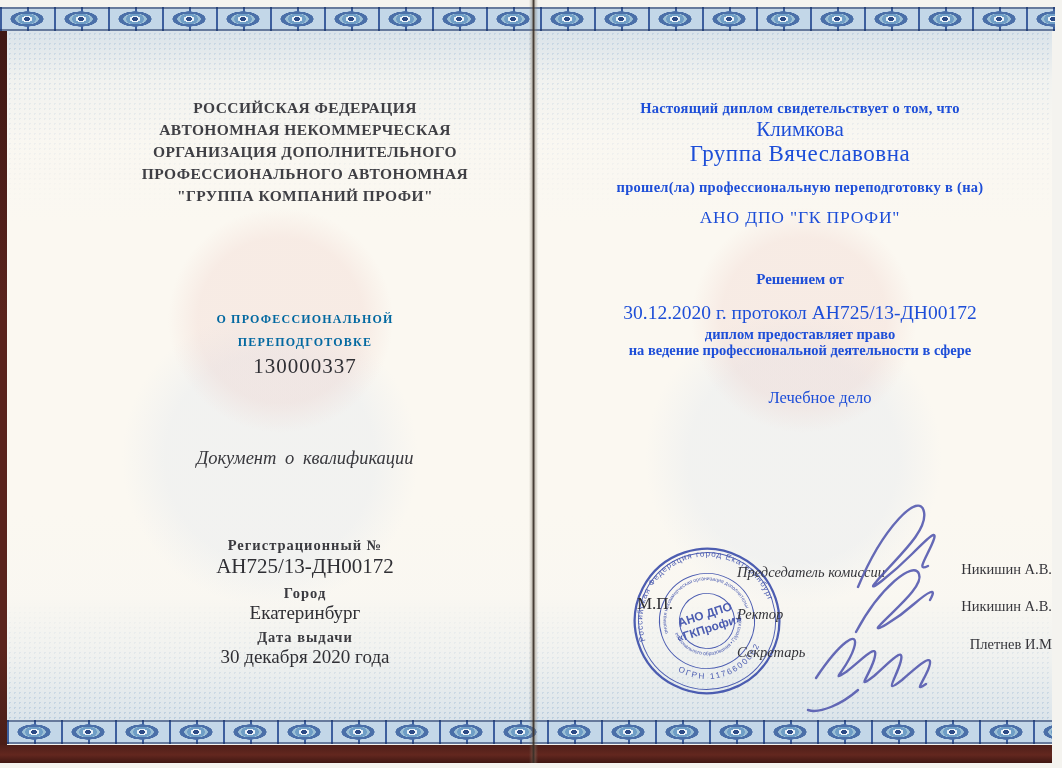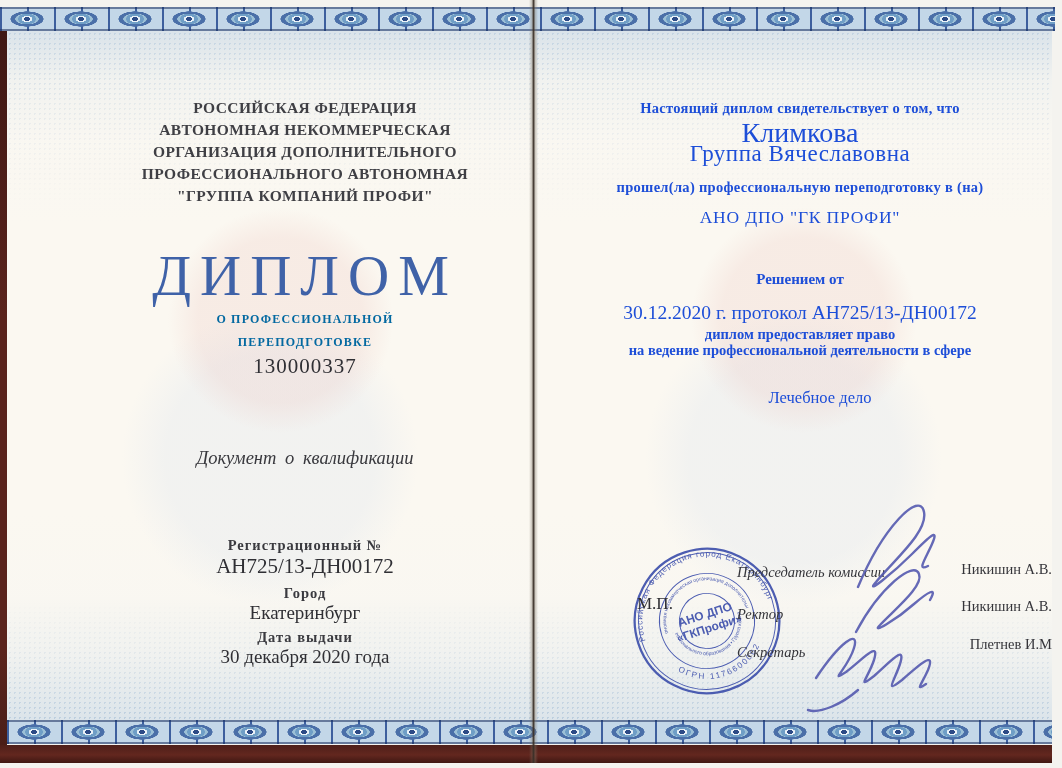--- a/index.html
+++ b/index.html
@@ -71,21 +71,21 @@
   .val{font-size:19px;color:#2f2f34;}
   .reg-l{left:45px;top:537px;width:520px;}
   .reg-v{left:45px;top:554px;width:520px;font-size:21px;}
   .city-l{left:45px;top:585px;width:520px;}
   .city-v{left:45px;top:602px;width:520px;}
   .date-l{left:45px;top:629px;width:520px;}
   .date-v{left:45px;top:646px;width:520px;}
 
   
   .intro{left:540px;top:100px;width:520px;font-size:14.5px;font-weight:700;letter-spacing:.3px;}
-  .surname{left:540px;top:117px;width:520px;font-size:28px;}
+  .surname{left:540px;top:117px;width:520px;font-size:21px;}
   .patronymic{left:540px;top:141px;width:520px;font-size:23px;letter-spacing:.5px;}
   .completed{left:540px;top:179px;width:520px;font-size:14.5px;font-weight:700;letter-spacing:.3px;}
   .orgname{left:540px;top:207px;width:520px;font-size:17.5px;letter-spacing:.8px;}
   .decision-l{left:540px;top:271px;width:520px;font-size:15px;font-weight:700;}
   .decision-v{left:540px;top:302px;width:520px;font-size:19.5px;}
   .grants1{left:540px;top:326px;width:520px;font-size:14.5px;font-weight:700;}
   .grants2{left:540px;top:342px;width:520px;font-size:14.5px;font-weight:700;}
   .field{left:560px;top:388px;width:520px;font-size:16.5px;}
   .mp{left:637px;top:594px;width:60px;font-size:17px;color:#2f2f34;z-index:6;text-align:left;}
   .sig-title{position:absolute;left:737px;width:190px;text-align:left;
@@ -119,21 +119,20 @@
   <div class="cover-bottom"></div>
 
   <div class="t org">
     <div>РОССИЙСКАЯ ФЕДЕРАЦИЯ</div>
     <div>АВТОНОМНАЯ НЕКОММЕРЧЕСКАЯ</div>
     <div>ОРГАНИЗАЦИЯ ДОПОЛНИТЕЛЬНОГО</div>
     <div>ПРОФЕССИОНАЛЬНОГО АВТОНОМНАЯ</div>
     <div>"ГРУППА КОМПАНИЙ ПРОФИ"</div>
   </div>
 
-  <div class="t title">ДИПЛОМ</div>
   <div class="t subtitle">
     <div>О ПРОФЕССИОНАЛЬНОЙ</div>
     <div>ПЕРЕПОДГОТОВКЕ</div>
   </div>
   <div class="t number">130000337</div>
   <div class="t doctype">Документ о квалификации</div>
 
   <div class="t lbl reg-l">Регистрационный №</div>
   <div class="t val reg-v">АН725/13-ДН00172</div>
   <div class="t lbl city-l">Город</div>

